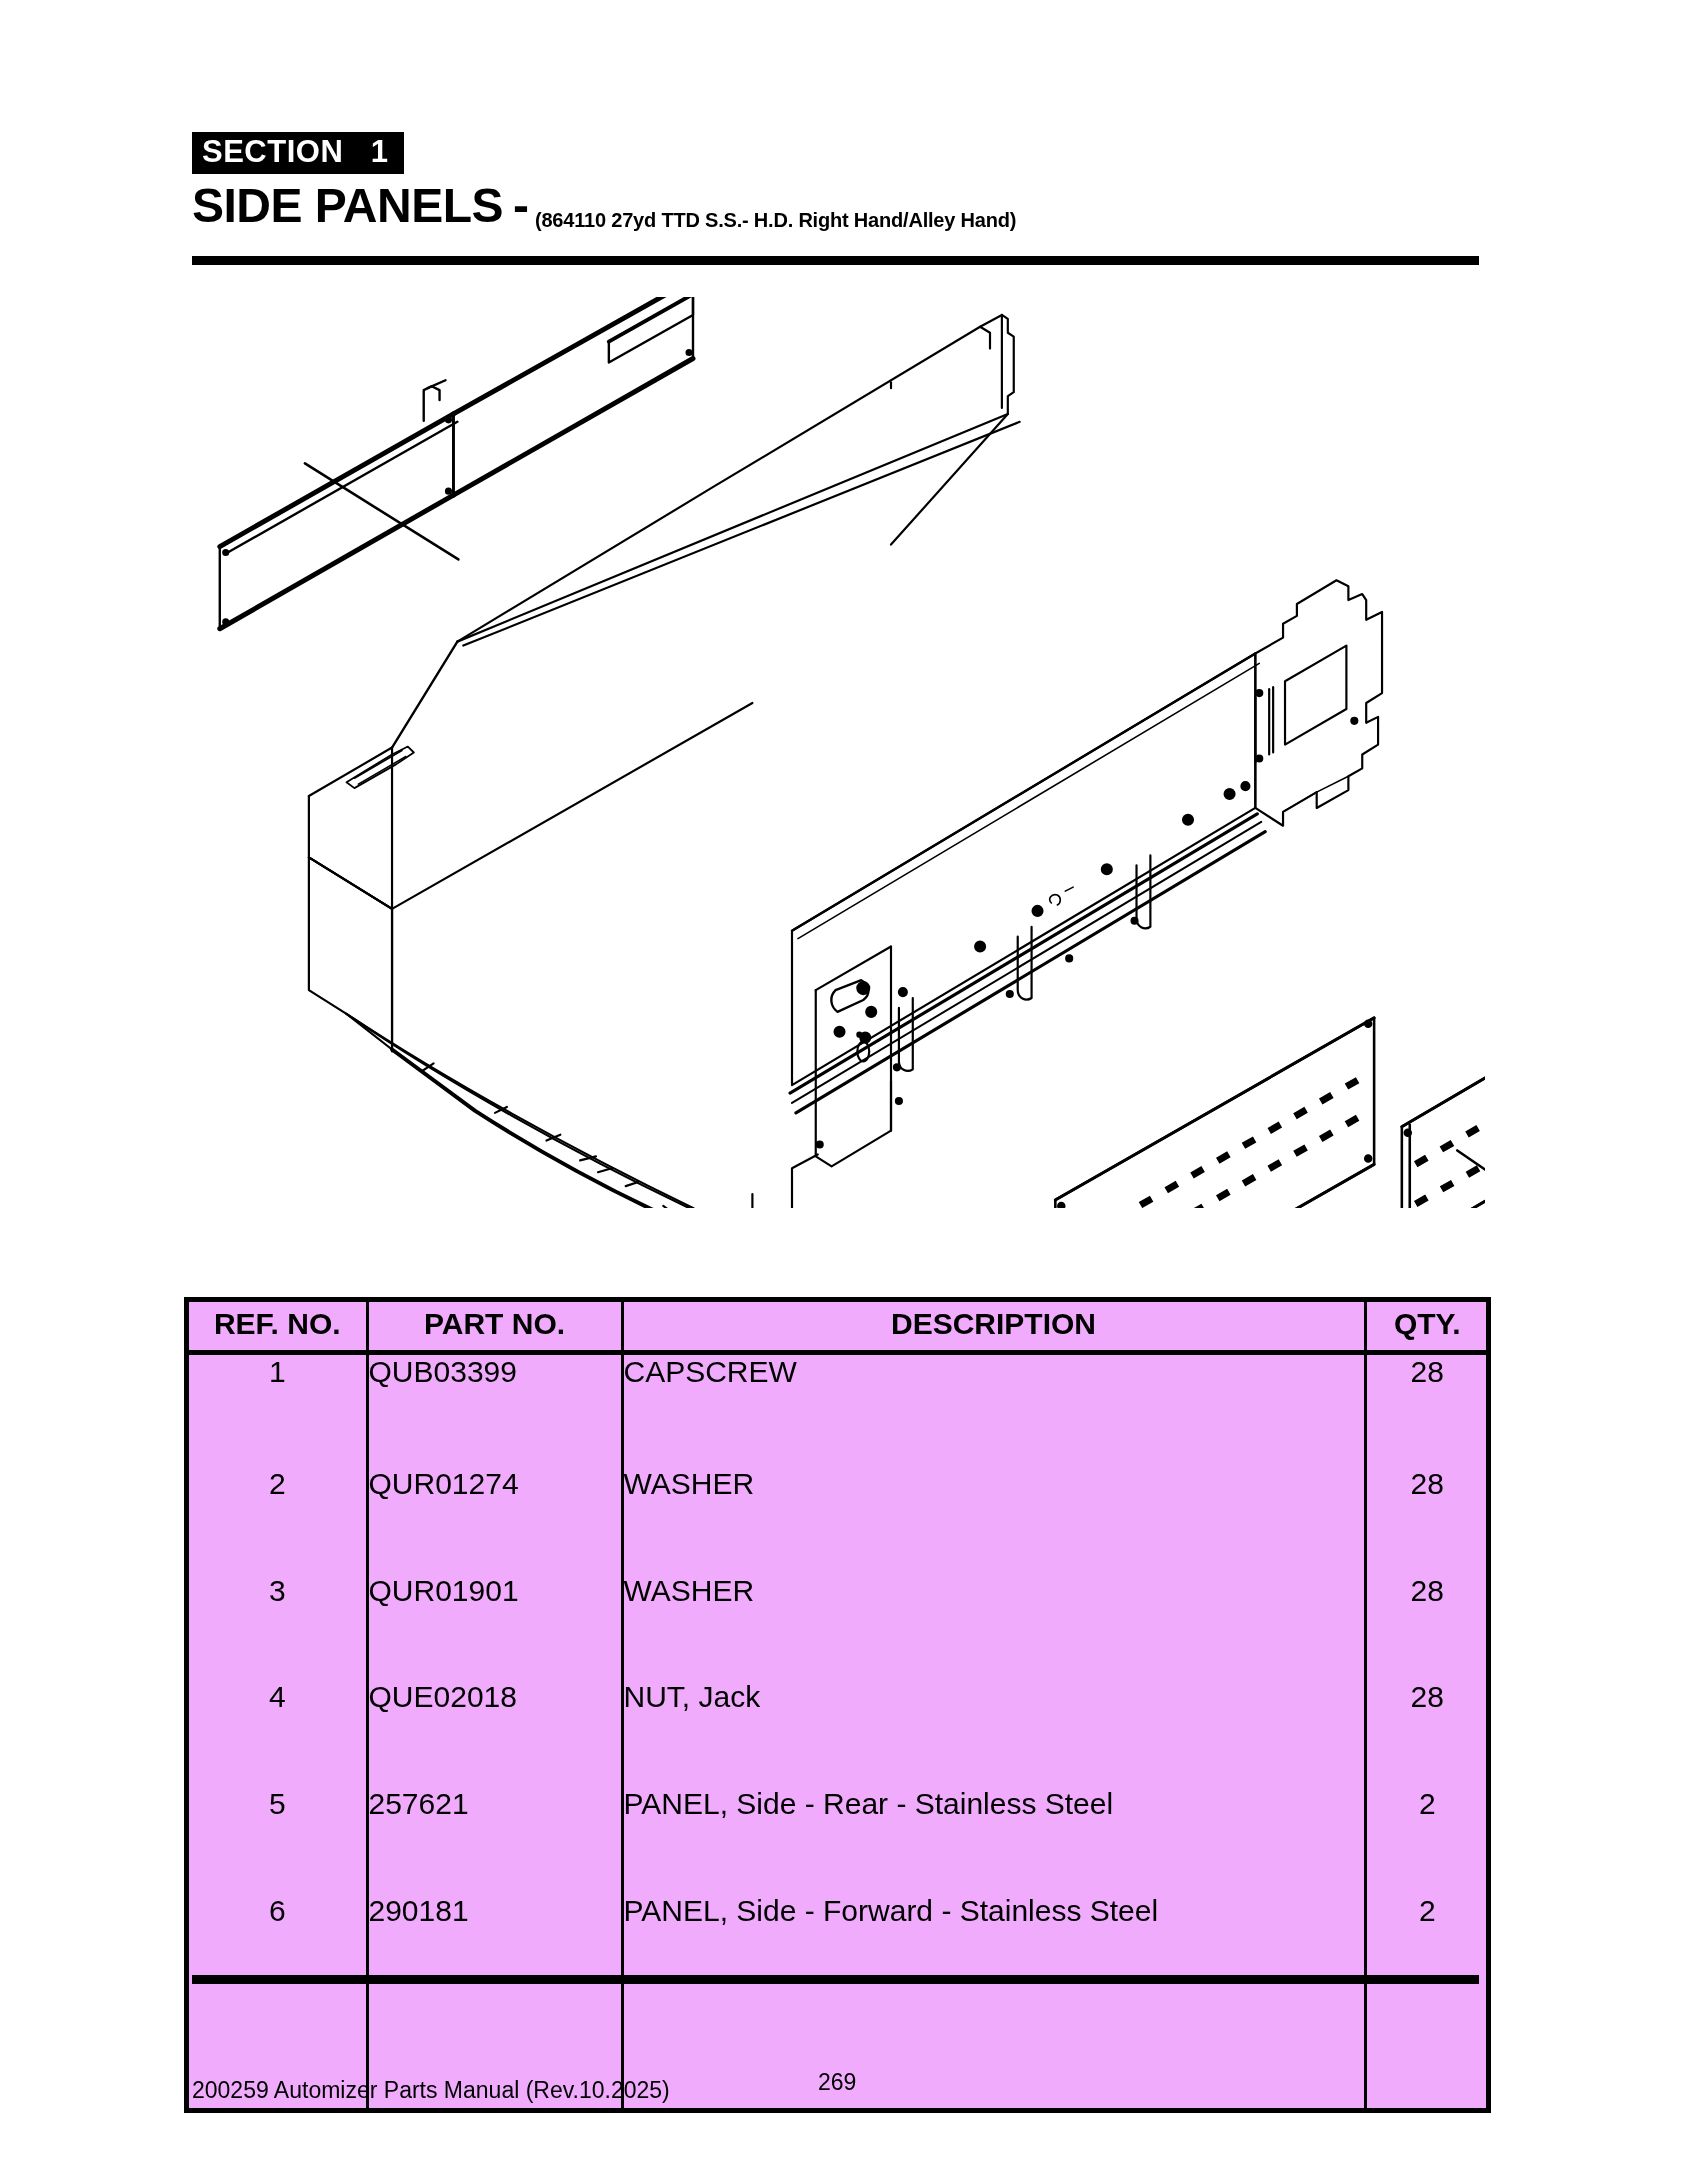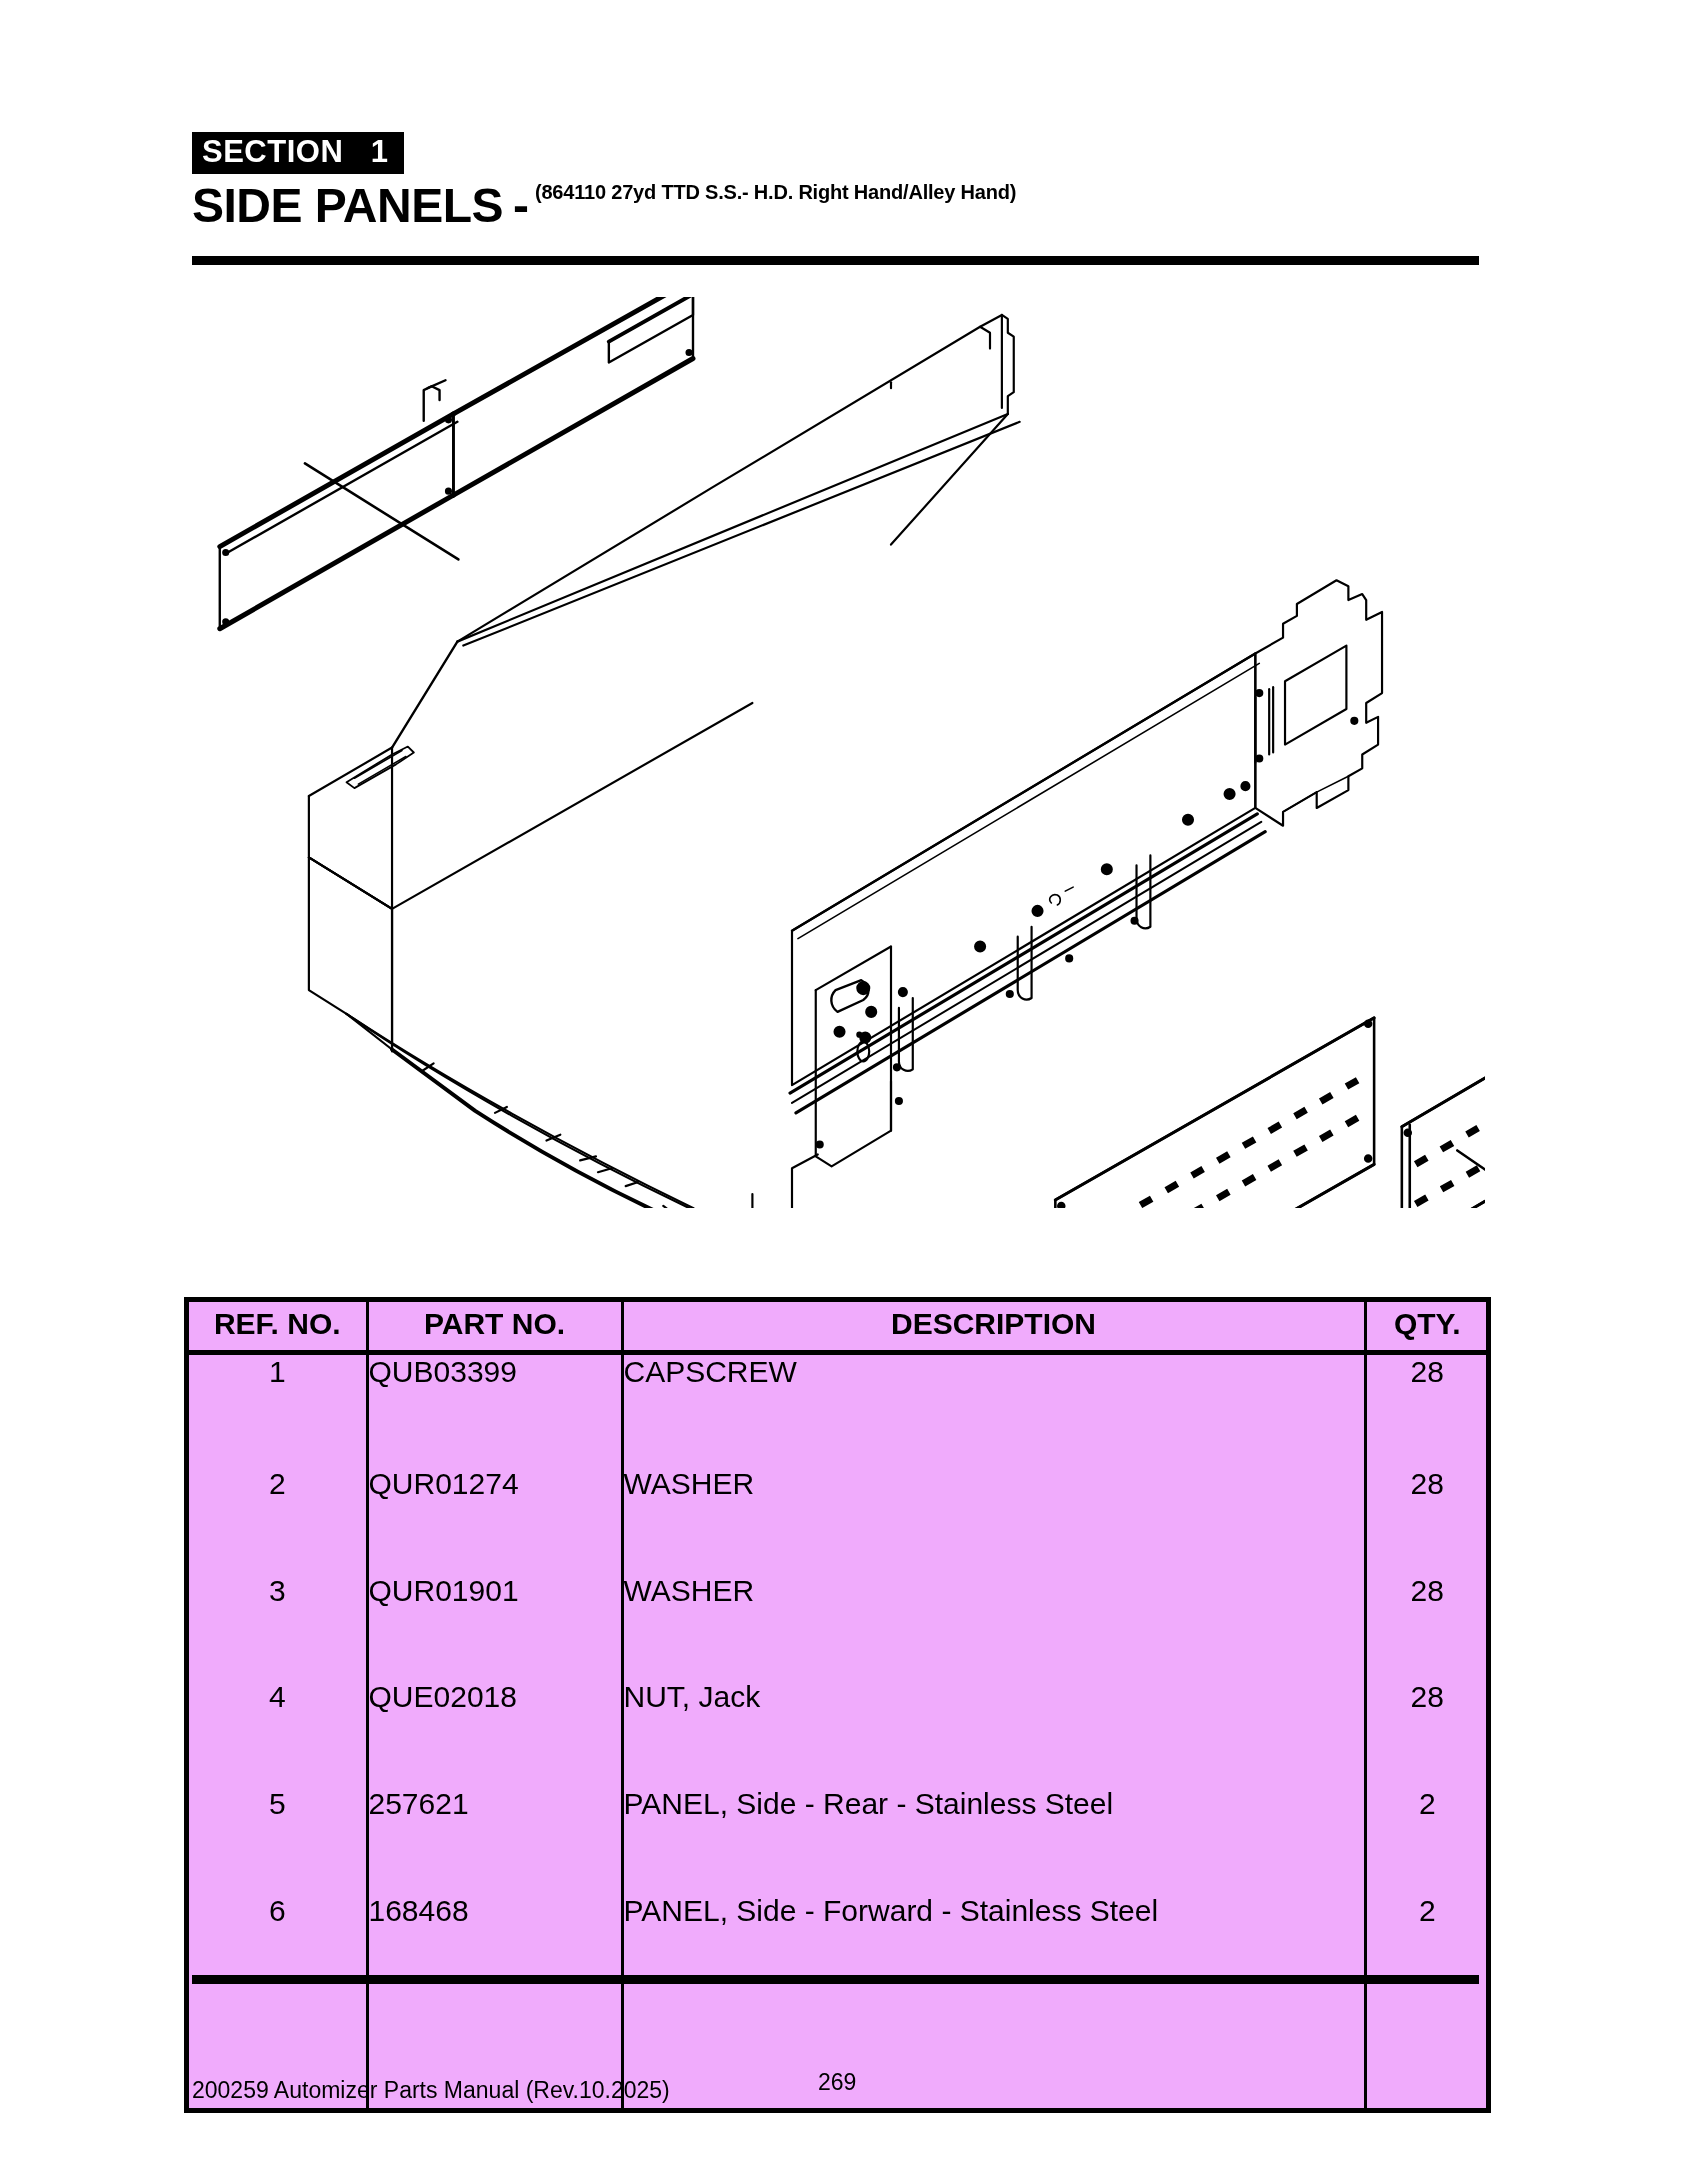--- a/index.html
+++ b/index.html
@@ -39,21 +39,21 @@
     padding: 4px 16px 7px 10px;
     line-height: 1.0;
     white-space: pre;
   }
 
   .title-row {
     position: absolute;
     left: 192px;
     top: 182px;
     display: flex;
-    align-items: flex-start;
+    align-items: flex-end;
     white-space: nowrap;
   }
   .title-main {
     font-family: "Liberation Sans", sans-serif;
     font-weight: bold;
     font-size: 48px;
     letter-spacing: -0.5px;
     line-height: 1;
   }
   .title-dash {
@@ -422,21 +422,21 @@
           <td class="qty">28</td>
         </tr>
         <tr>
           <td class="ref">5</td>
           <td class="part">257621</td>
           <td class="desc">PANEL, Side - Rear - Stainless Steel</td>
           <td class="qty">2</td>
         </tr>
         <tr>
           <td class="ref">6</td>
-          <td class="part">168468</td>
+          <td class="part">290181</td>
           <td class="desc">PANEL, Side - Forward - Stainless Steel</td>
           <td class="qty">2</td>
         </tr>
         <tr class="filler">
           <td class="ref"></td>
           <td class="part"></td>
           <td class="desc"></td>
           <td class="qty"></td>
         </tr>
       </tbody>

